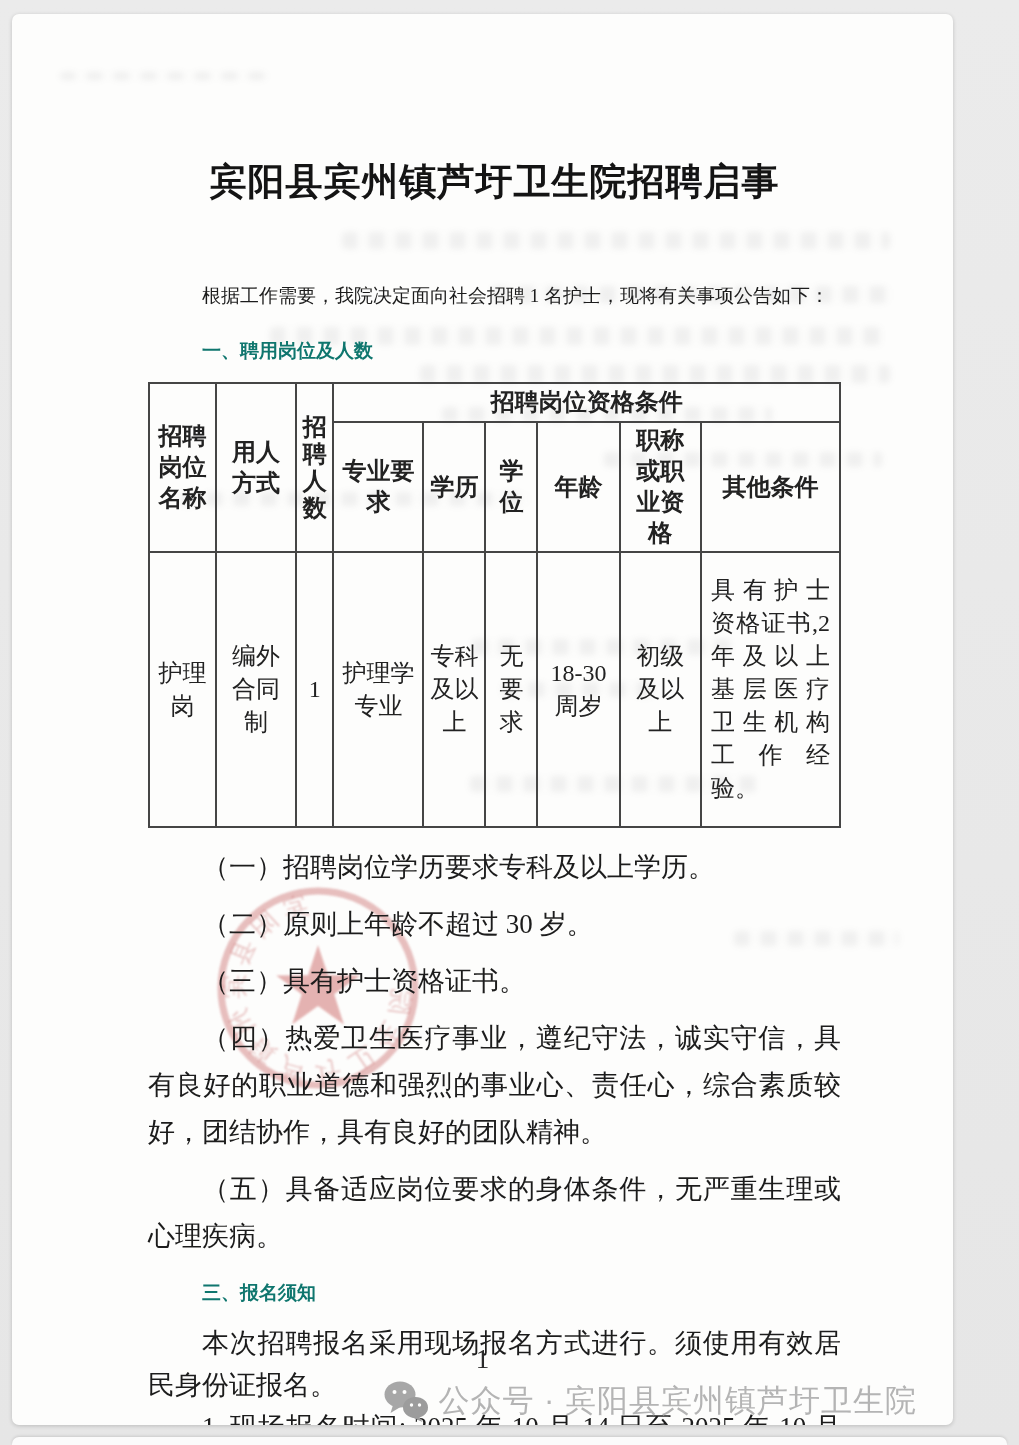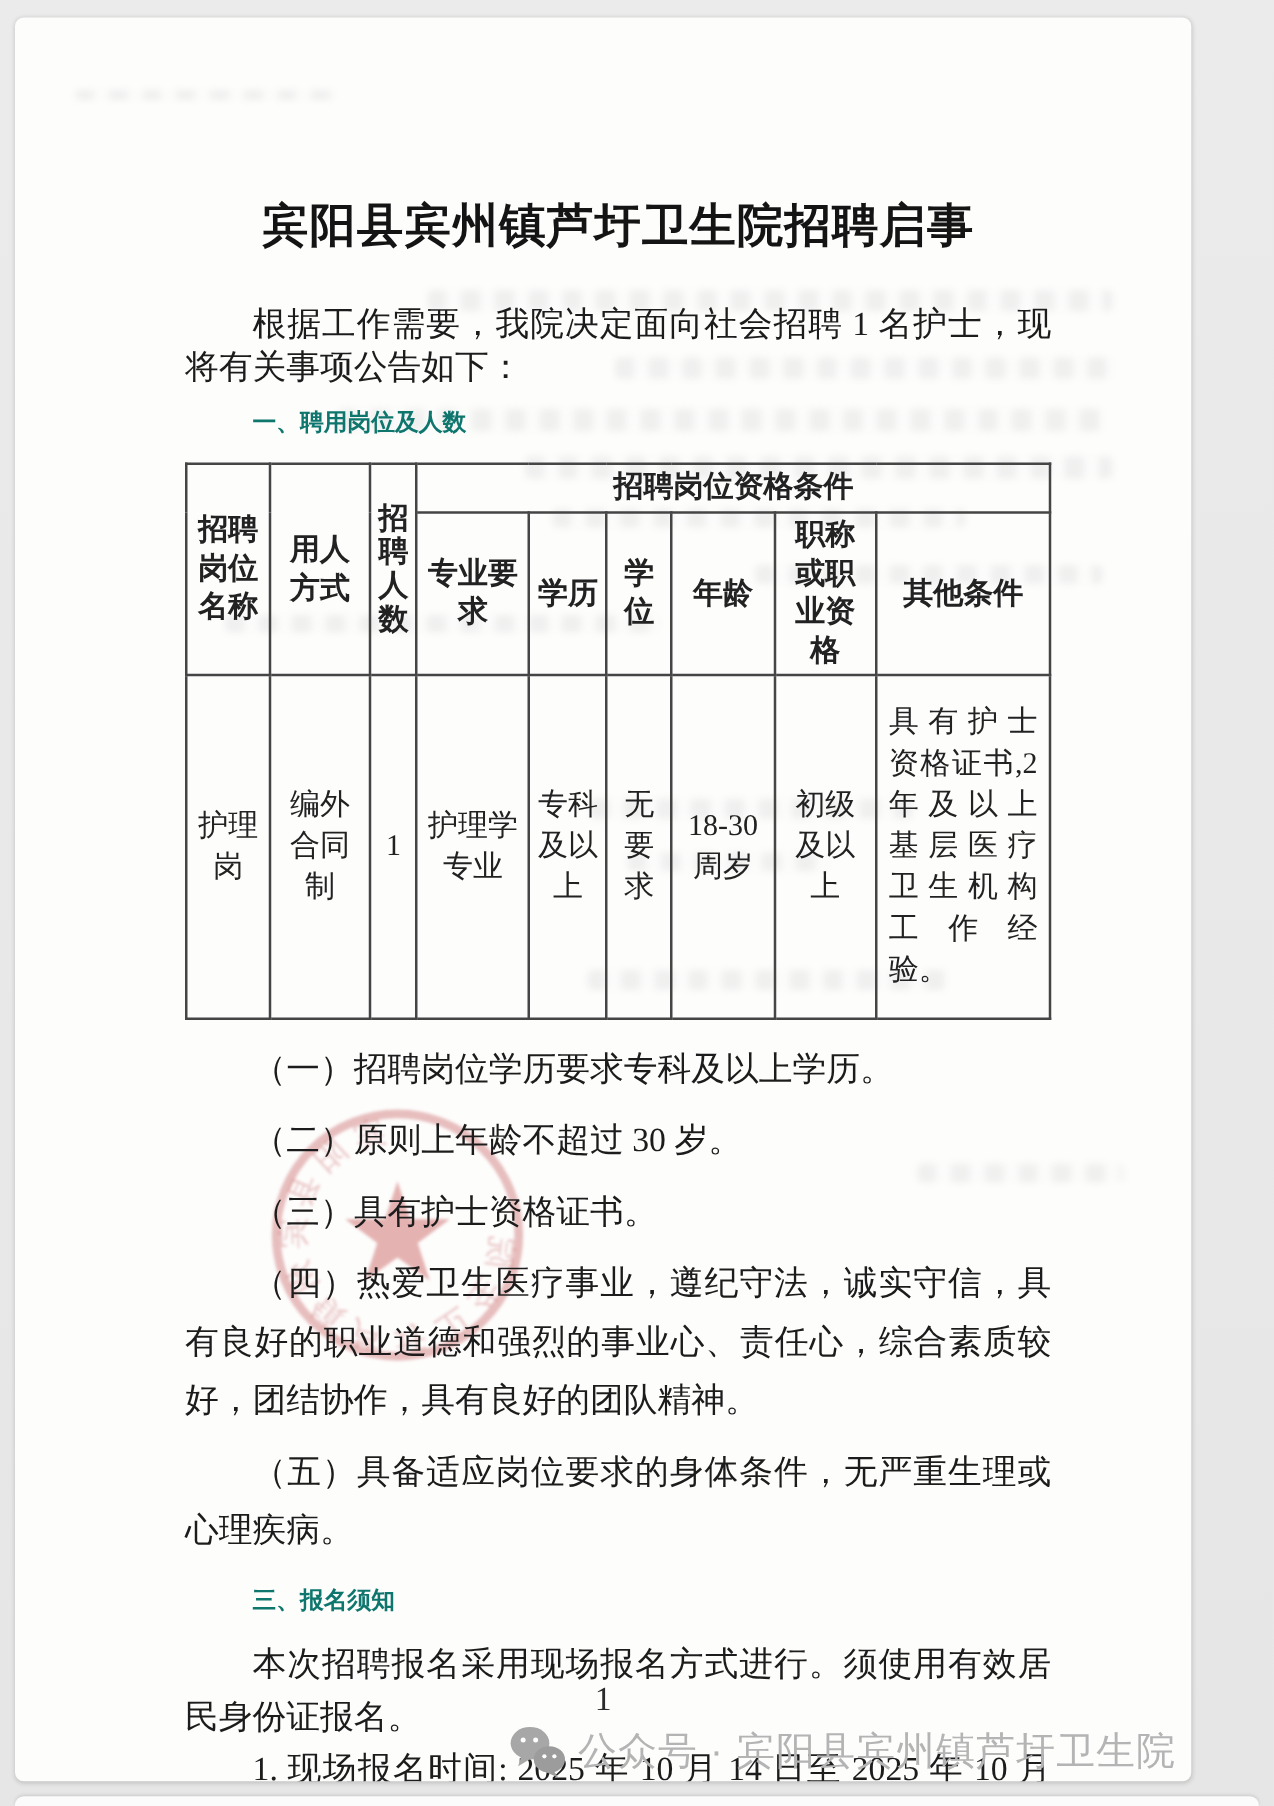--- a/index.html
+++ b/index.html
@@ -62,23 +62,23 @@
   }
   .doc-title {
     font-size: 37px;
     font-weight: bold;
     text-align: center;
     letter-spacing: 1px;
     line-height: 44px;
     color: #141414;
   }
   .intro {
-    margin-top: 38px;
-    font-size: 27px;
-    line-height: 34px;
+    margin-top: 66px;
+    font-size: 19px;
+    line-height: 52px;
     text-indent: 54px;
     text-align: justify;
   }
   .sec-heading {
     margin-top: 14px;
     padding-left: 54px;
     font-size: 19px;
     font-weight: bold;
     line-height: 30px;
     color: #0f766e;
@@ -144,21 +144,21 @@
     position: absolute;
     top: 1330px; left: 0;
     width: 100%;
     text-align: center;
     font-size: 27px;
     color: #2a2a2a;
     z-index: 3;
   }
   .footer-watermark {
     position: absolute;
-    top: 1366px; right: 12px;
+    top: 1366px; right: 36px;
     display: flex;
     align-items: center;
     gap: 9px;
     z-index: 3;
   }
   .footer-watermark .wm-text {
     font-family: "Liberation Sans", "DejaVu Sans", sans-serif;
     font-size: 31px;
     color: #b4b4b4;
     letter-spacing: 1px;

